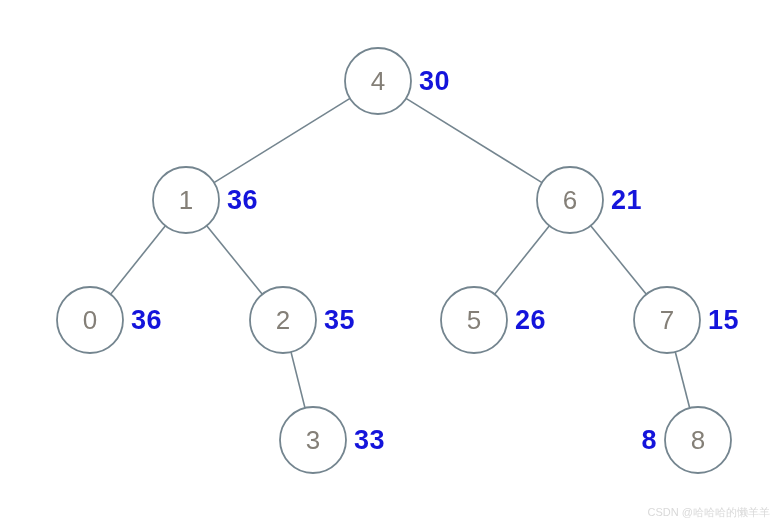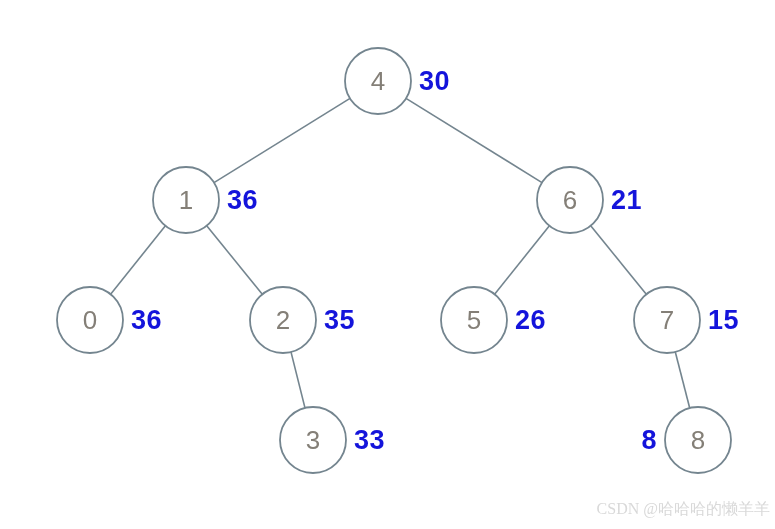--- a/index.html
+++ b/index.html
@@ -35,22 +35,22 @@
   .node-label {
     font-family: "Liberation Sans", sans-serif;
     font-size: 27px;
     font-weight: 600;
     letter-spacing: 0.5px;
   }
   .watermark {
     position: absolute;
     right: 5px;
     bottom: 9px;
-    font-size: 16px;
-    font-family: Liberation Serif, serif;
+    font-size: 11px;
+    font-family: Liberation Sans, sans-serif;
     user-select: none;
     white-space: nowrap;
   }
 </style>
 </head>
 <body>
 
 <div id="canvas">
   <svg id="tree-svg" width="775" height="529" viewBox="0 0 775 529">
       <line x1="350.0" y1="98.4" x2="214.0" y2="182.6" stroke="#74858F" stroke-width="1.6" class="edge"></line>

